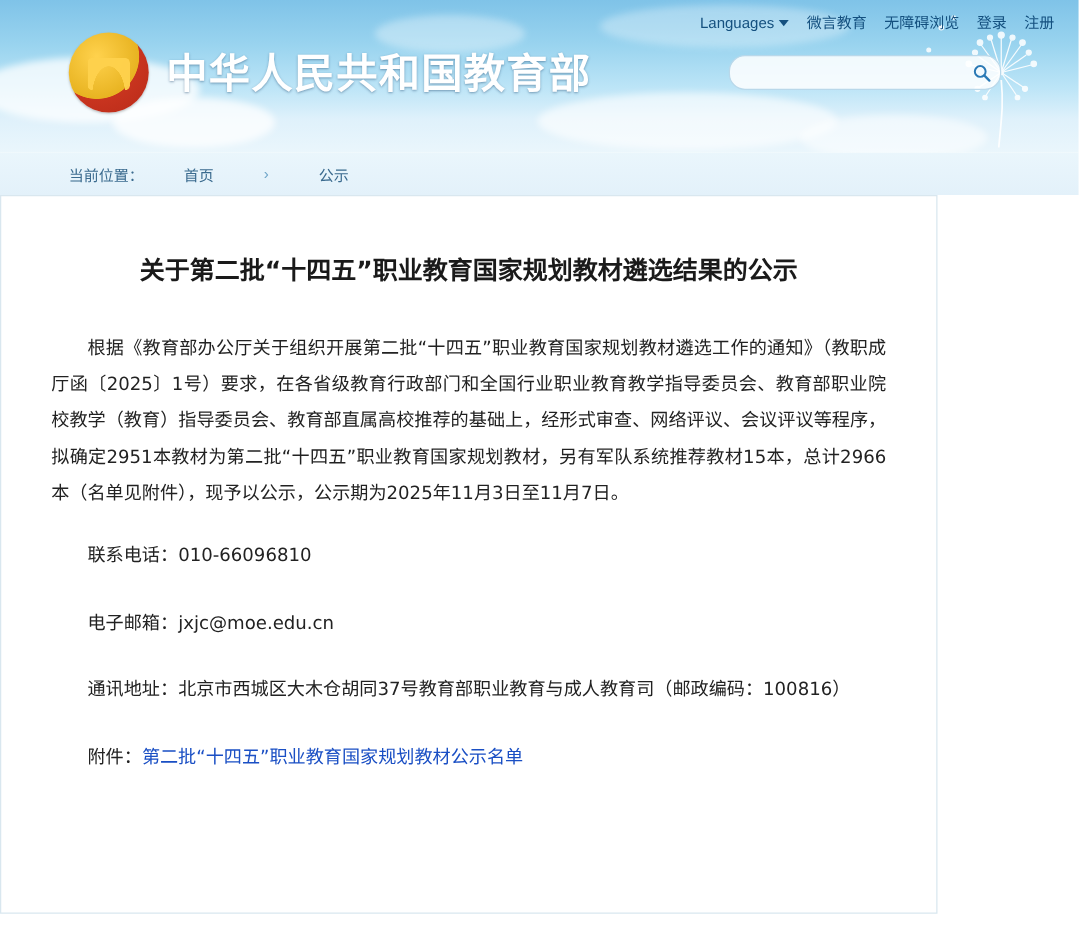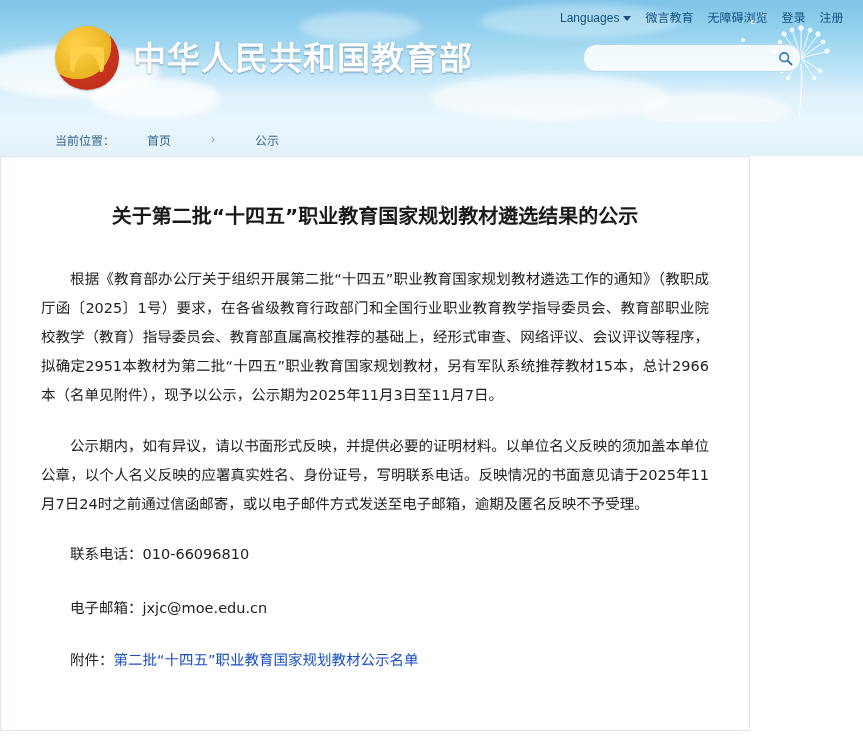--- a/index.html
+++ b/index.html
@@ -313,27 +313,29 @@
   <a href="#">首页</a>
   <span class="bc-sep">›</span>
   <a href="#">公示</a>
 </div>
 
 <div class="page-bg">
   <div class="article">
     <h1>关于第二批“十四五”职业教育国家规划教材遴选结果的公示</h1>
 
     <p>根据《教育部办公厅关于组织开展第二批“十四五”职业教育国家规划教材遴选工作的通知》（教职成厅函〔2025〕1号）要求，在各省级教育行政部门和全国行业职业教育教学指导委员会、教育部职业院校教学（教育）指导委员会、教育部直属高校推荐的基础上，经形式审查、网络评议、会议评议等程序，拟确定2951本教材为第二批“十四五”职业教育国家规划教材，另有军队系统推荐教材15本，总计2966本（名单见附件），现予以公示，公示期为2025年11月3日至11月7日。</p>
-    <p>公示期内，如有异议，请以书面形式反映，并提供必要的证明材料。以单位名义反映的须加盖本单位公章，以个人名义反映的应署真实姓名、身份证号，写明联系电话。反映情况的书面意见请于2025年11月7日24时之前通过信函邮寄，或以电子邮件方式发送至电子邮箱，逾期及匿名反映不予受理。</p>
 
     <div class="contact-line">
       <span>联系电话：</span><span>010-66096810</span>
     </div>
     <div class="contact-line">
       <span>电子邮箱：</span><span>jxjc@moe.edu.cn</span>
     </div>
+    <div class="contact-line">
+      <span>通讯地址：</span><span>北京市西城区大木仓胡同37号教育部职业教育与成人教育司（邮政编码：100816）</span>
+    </div>
 
     <div class="attach">
       <span>附件：</span><a href="#">第二批“十四五”职业教育国家规划教材公示名单</a>
     </div>
 
   </div>
 </div>
 
 </body></html>

